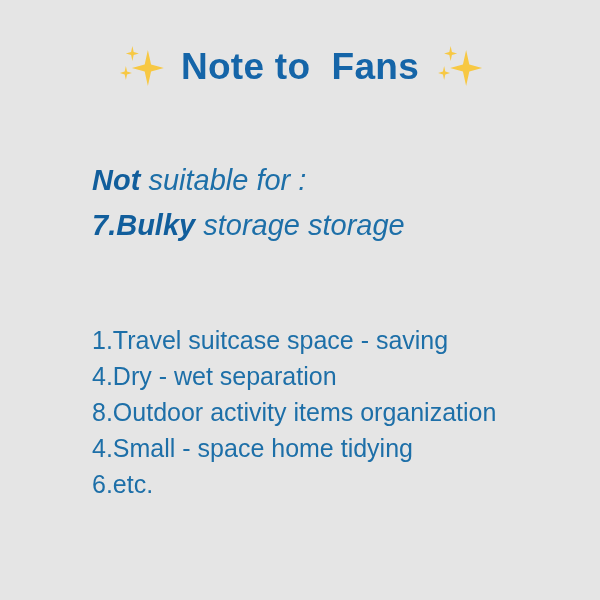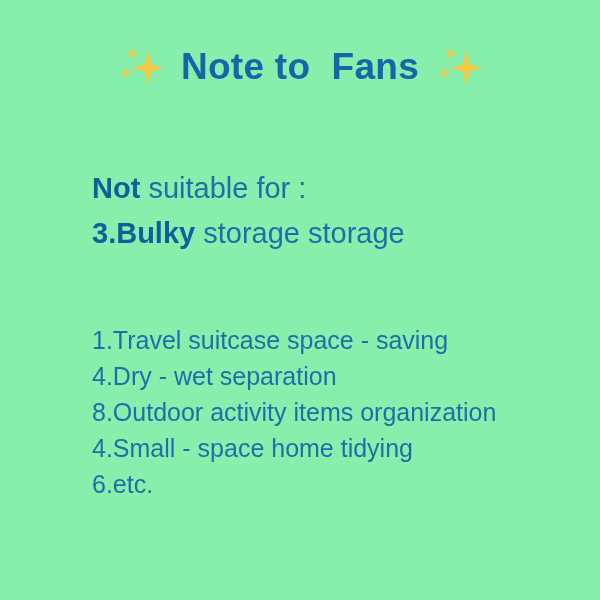--- a/index.html
+++ b/index.html
@@ -5,21 +5,21 @@
 <style>
   html, body {
     margin: 0;
     padding: 0;
     background: #ffffff;
   }
   #page {
     position: relative;
     width: 600px;
     height: 600px;
-    background: #86efac;
+    background: #e5e5e5;
     overflow: hidden;
     font-family: "Liberation Sans", "DejaVu Sans", sans-serif;
     -webkit-font-smoothing: antialiased;
   }
 
   
   .title-row {
     position: absolute;
     left: 0;
     top: 42px;
@@ -51,21 +51,22 @@
     clip-path: polygon(50% 0%, 60% 40%, 100% 50%, 60% 60%, 50% 100%, 40% 60%, 0% 50%, 40% 40%);
   }
   .star.big   { width: 32px; height: 36px; right: 0px;  top: 8px; }
   .star.mid   { width: 13px; height: 15px; left: 8px;   top: 4px; }
   .star.small { width: 12px; height: 14px; left: 2px;   top: 24px; }
 
   
   .block-not {
     position: absolute;
     left: 92px;
-    top: 166px;
+    top: 158px;
+    font-style: italic;
   }
   .line-lg {
     font-size: 29px;
     color: #1D6FA8;
     line-height: 45px;
     white-space: pre;
   }
   .line-lg b {
     font-weight: bold;
     color: #115E9C;
@@ -112,21 +113,21 @@
       <span class="star small"></span>
     </span>
 
   </div>
 
   <div class="block-not">
 
     <div class="line-lg"><b>Not</b><span> suitable for :</span></div>
 
 
-    <div class="line-lg"><b>3.Bulky</b><span> storage storage</span></div>
+    <div class="line-lg"><b>7.Bulky</b><span> storage storage</span></div>
 
   </div>
 
   <div class="block-suitable">
 
 
     <div class="line-md">1.Travel suitcase space - saving</div>
     <div class="line-md">4.Dry - wet separation</div>
     <div class="line-md">8.Outdoor activity items organization</div>
     <div class="line-md">4.Small - space home tidying</div>

